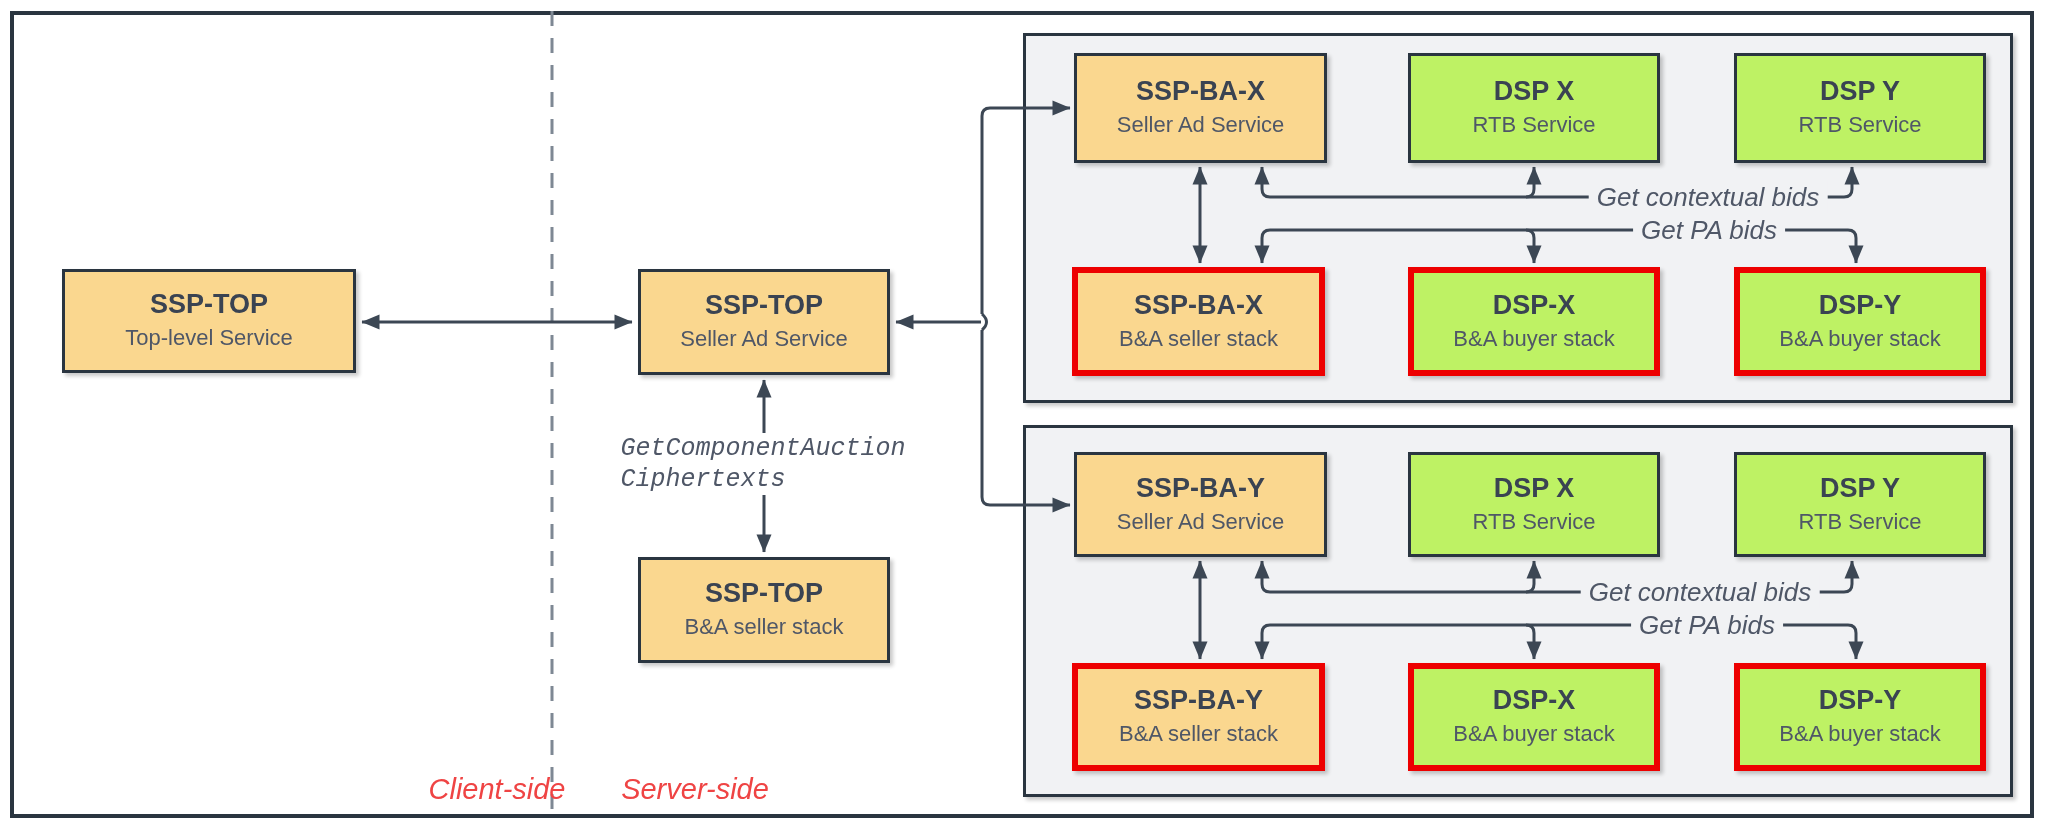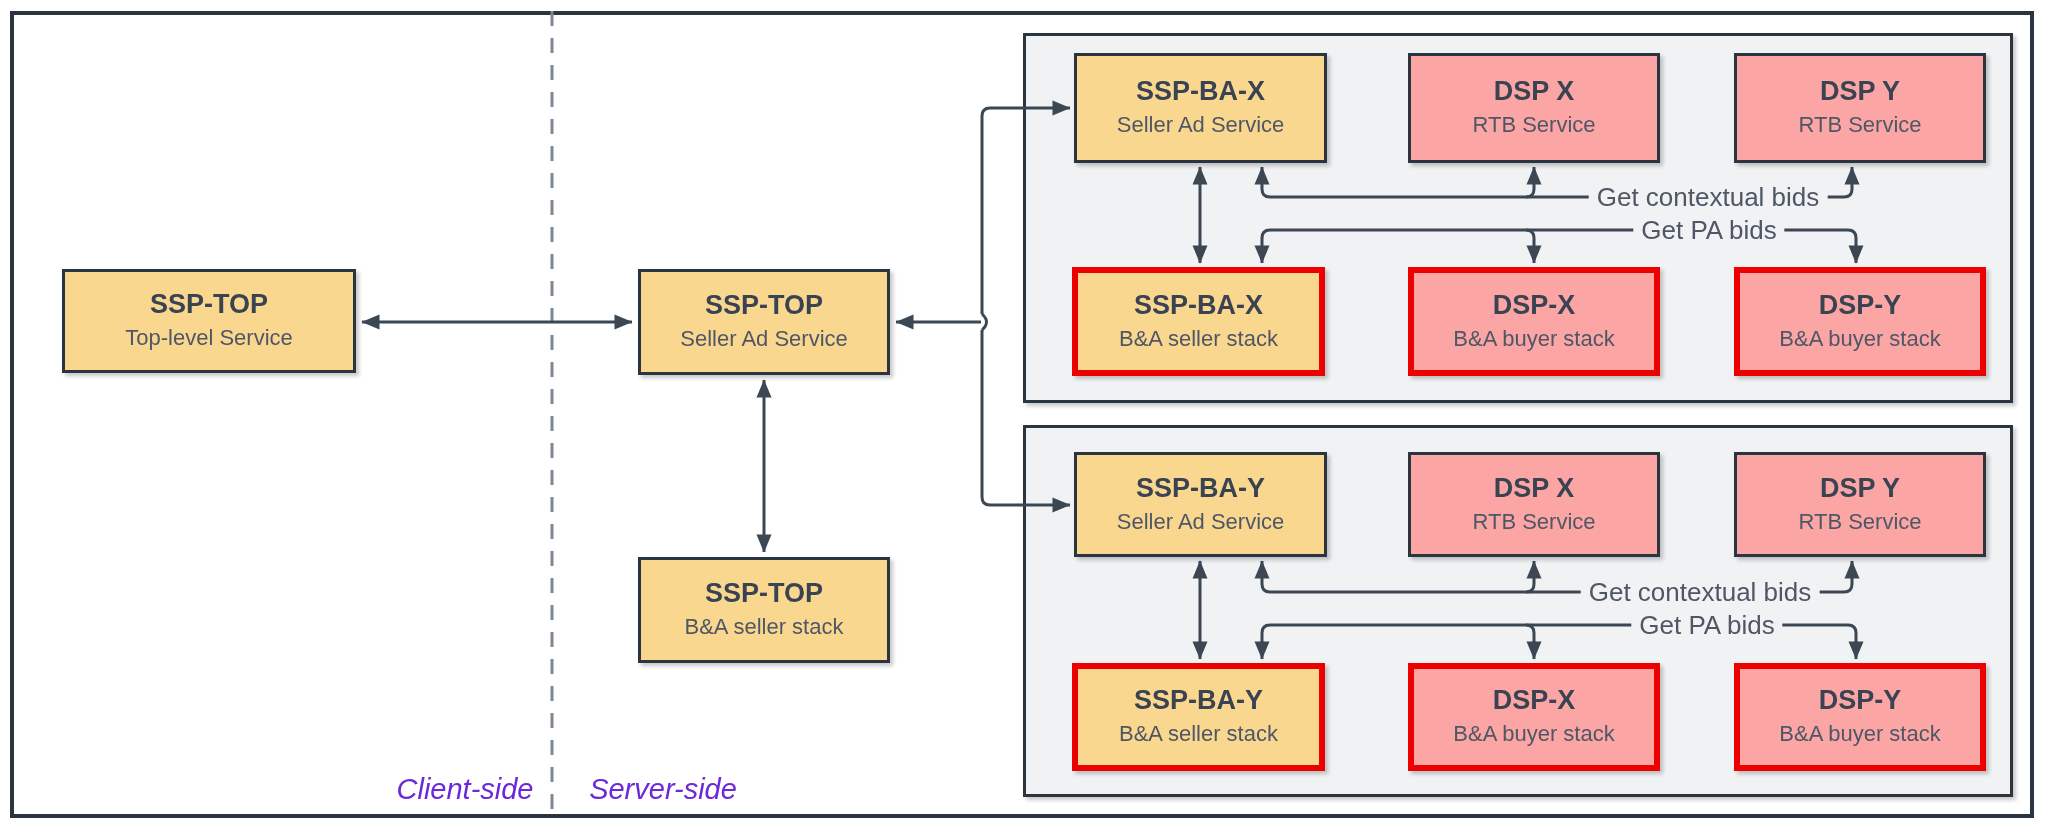--- a/index.html
+++ b/index.html
@@ -4,30 +4,30 @@
 <style>
   html,body{margin:0;padding:0;background:#ffffff;}
   body{font-family:"Liberation Sans", sans-serif;}
   #stage{position:relative;width:2048px;height:837px;background:#ffffff;overflow:hidden;}
   #frame{position:absolute;left:10px;top:11px;width:2016px;height:799px;border:4px solid #2A3540;background:#ffffff;}
   .group{position:absolute;background:#F1F2F4;border:3px solid #2A3540;box-shadow:3px 3px 4px rgba(0,0,0,0.22);}
   svg.wires{position:absolute;left:0;top:0;width:2048px;height:837px;pointer-events:none;}
   .node{position:absolute;display:flex;flex-direction:column;align-items:center;justify-content:center;
         border:3px solid #2A3540;box-shadow:3px 3px 4px rgba(0,0,0,0.22);box-sizing:border-box;text-align:center;}
   .node.orange{background:#FAD78F;}
-  .node.purple{background:#fca5a5;}
+  .node.purple{background:#bef264;}
   .node.redline{border:6px solid #ED0000;}
   .node .t{font-weight:bold;font-size:27px;line-height:33px;color:#3A4352;}
   .node .s{font-size:22px;line-height:33px;color:#4F5767;}
-  .elabel{position:absolute;transform:translate(-50%,-50%);font-size:26px;line-height:31px;
+  .elabel{position:absolute;transform:translate(-50%,-50%);font-style:italic;font-size:26px;line-height:31px;
           color:#4F5767;text-align:left;white-space:nowrap;}
   .bgwhite{background:#ffffff;padding:0 8px;}
   .bggray{background:#F1F2F4;padding:0 8px;}
   .mono{font-family:"Liberation Mono", monospace;font-size:25px;}
-  .sidelabel{position:absolute;transform:translate(-50%,-50%);font-style:italic;font-size:29px;color:#6d28d9;white-space:nowrap;}
+  .sidelabel{position:absolute;transform:translate(-50%,-50%);font-style:italic;font-size:29px;color:#ef4444;white-space:nowrap;margin-left:32px;}
 </style>
 </head>
 <body>
 
 <div id="stage">
   <div id="frame"></div>
 
   <div class="group" style="left:1023px;top:33px;width:984px;height:364px;"></div>
   <div class="group" style="left:1023px;top:425px;width:984px;height:366px;"></div>
 
@@ -120,20 +120,24 @@
   </div>
   <div class="node purple redline" style="left:1408px;top:663px;width:252px;height:108px;">
     <div class="t">DSP-X</div>
     <div class="s">B&amp;A buyer stack</div>
   </div>
   <div class="node purple redline" style="left:1734px;top:663px;width:252px;height:108px;">
     <div class="t">DSP-Y</div>
     <div class="s">B&amp;A buyer stack</div>
   </div>
 
+  <div class="elabel bgwhite mono" style="left:763px;top:464px;">
+    <div>GetComponentAuction</div>
+    <div>Ciphertexts</div>
+  </div>
   <div class="elabel bggray" style="left:1708px;top:197px;">Get contextual bids</div>
   <div class="elabel bggray" style="left:1709px;top:230px;">Get PA bids</div>
   <div class="elabel bggray" style="left:1700px;top:592px;">Get contextual bids</div>
   <div class="elabel bggray" style="left:1707px;top:625px;">Get PA bids</div>
 
   <div class="sidelabel" style="left:465px;top:789px;">Client-side</div>
   <div class="sidelabel" style="left:663px;top:789px;">Server-side</div>
 </div>
 
 </body></html>

